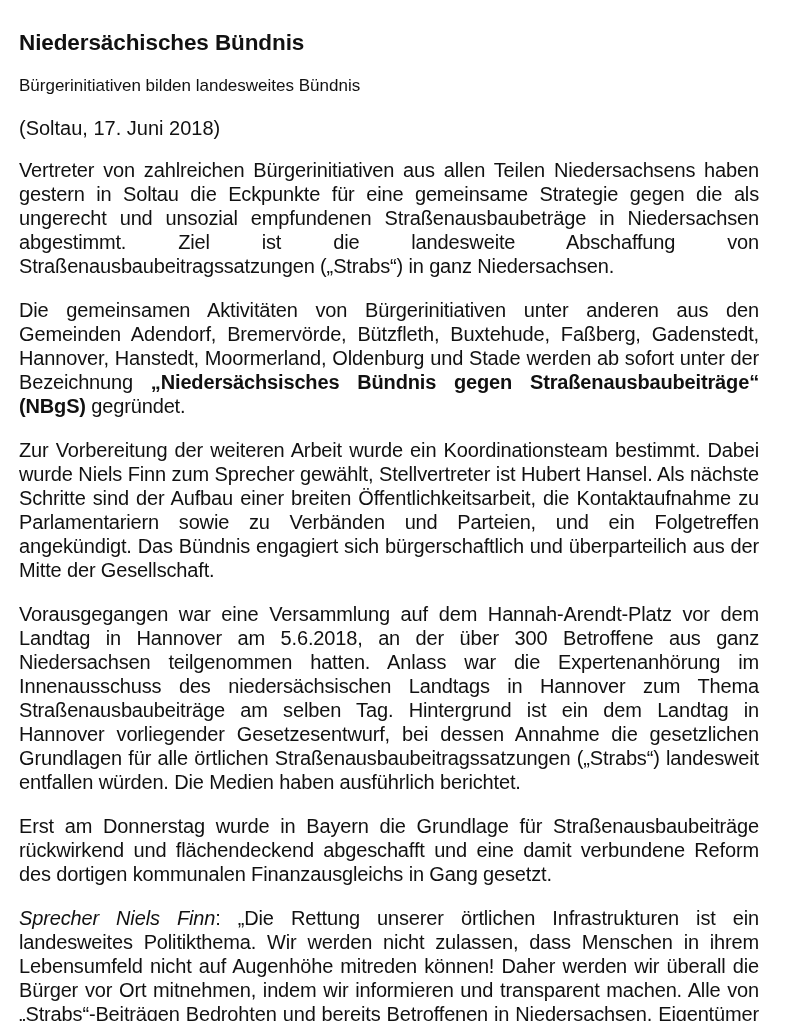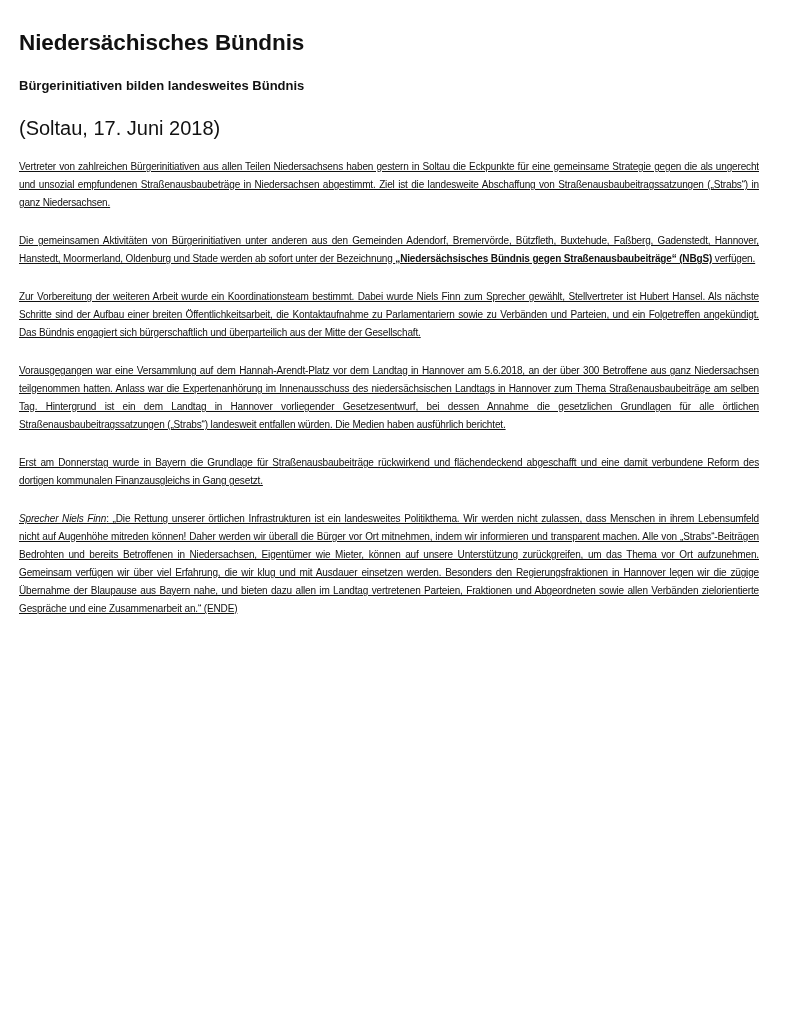--- a/index.html
+++ b/index.html
@@ -21,37 +21,36 @@
       width: 779px;
     }
     .title {
       font-weight: bold;
       font-size: 22.5px;
       line-height: 29px;
       margin: 0;
       letter-spacing: -0.1px;
     }
     .subtitle {
-      font-weight: bold;
-      font-size: 13px;
+      font-weight: normal;
+      font-size: 17px;
       line-height: 24px;
       margin: 17px 0 0 0;
     }
     .dateline {
       font-size: 20px;
       line-height: 20px;
       margin: 20px 0 0 0;
     }
     .para {
-      font-size: 10px;
-      line-height: 18px;
+      font-size: 20px;
+      line-height: 24px;
       text-align: justify;
       margin: 20px 0 0 0;
       letter-spacing: -0.15px;
-      text-decoration: underline;
     }
     .para.first { margin-top: 20px; }
     .bold { font-weight: bold; }
     .ital { font-style: italic; }
     .line { display: block; }
   </style>
 </head>
 <body>
 
 <div class="page">
@@ -60,21 +59,21 @@
   </h1>
 
   <h2 class="subtitle">
     <span class="line">Bürgerinitiativen bilden landesweites Bündnis</span>
   </h2>
 
   <p class="dateline">(Soltau, 17. Juni 2018)</p>
 
   <p class="para first">Vertreter von zahlreichen Bürgerinitiativen aus allen Teilen Niedersachsens haben gestern in Soltau die Eckpunkte für eine gemeinsame Strategie gegen die als ungerecht und unsozial empfundenen Straßenausbaubeträge in Niedersachsen abgestimmt.  Ziel ist die landesweite Abschaffung von Straßenausbaubeitragssatzungen („Strabs“) in ganz Niedersachsen.</p>
 
-  <p class="para"><span>Die gemeinsamen Aktivitäten von Bürgerinitiativen unter anderen aus den Gemeinden Adendorf, Bremervörde, Bützfleth, Buxtehude, Faßberg, Gadenstedt, Hannover, Hanstedt, Moormerland, Oldenburg und Stade werden ab sofort unter der Bezeichnung </span><span class="bold">„Niedersächsisches Bündnis gegen Straßenausbaubeiträge“ (NBgS)</span><span> verfügen.</span></p>
+  <p class="para"><span>Die gemeinsamen Aktivitäten von Bürgerinitiativen unter anderen aus den Gemeinden Adendorf, Bremervörde, Bützfleth, Buxtehude, Faßberg, Gadenstedt, Hannover, Hanstedt, Moormerland, Oldenburg und Stade werden ab sofort unter der Bezeichnung </span><span class="bold">„Niedersächsisches Bündnis gegen Straßenausbaubeiträge“ (NBgS)</span><span> gegründet.</span></p>
 
   <p class="para">Zur Vorbereitung der weiteren Arbeit wurde ein Koordinationsteam bestimmt. Dabei wurde Niels Finn zum Sprecher gewählt, Stellvertreter ist Hubert Hansel. Als nächste Schritte sind der Aufbau einer breiten Öffentlichkeitsarbeit, die Kontaktaufnahme zu Parlamentariern sowie zu Verbänden und Parteien, und ein Folgetreffen angekündigt. Das Bündnis engagiert sich bürgerschaftlich und überparteilich aus der Mitte der Gesellschaft.</p>
 
   <p class="para">Vorausgegangen war eine Versammlung auf dem Hannah-Arendt-Platz vor dem Landtag in Hannover am 5.6.2018, an der über 300 Betroffene aus ganz Niedersachsen teilgenommen hatten. Anlass war die Expertenanhörung im Innenausschuss des niedersächsischen Landtags in Hannover zum Thema Straßenausbaubeiträge am selben Tag. Hintergrund ist ein dem Landtag in Hannover vorliegender Gesetzesentwurf, bei dessen Annahme die gesetzlichen Grundlagen für alle örtlichen Straßenausbaubeitragssatzungen („Strabs“) landesweit entfallen würden. Die Medien haben ausführlich berichtet.</p>
 
   <p class="para">Erst am Donnerstag wurde in Bayern die Grundlage für Straßenausbaubeiträge rückwirkend und flächendeckend abgeschafft und eine damit verbundene Reform des dortigen kommunalen Finanzausgleichs in Gang gesetzt.</p>
 
   <p class="para"><span class="ital">Sprecher Niels Finn</span><span>: „Die Rettung unserer örtlichen Infrastrukturen ist ein landesweites Politikthema. Wir werden nicht zulassen, dass Menschen in ihrem Lebensumfeld nicht auf Augenhöhe mitreden können! Daher werden wir überall die Bürger vor Ort mitnehmen, indem wir informieren und transparent machen. Alle von „Strabs“-Beiträgen Bedrohten und bereits Betroffenen in Niedersachsen, Eigentümer wie Mieter, können auf unsere Unterstützung zurückgreifen, um das Thema vor Ort aufzunehmen. Gemeinsam verfügen wir über viel Erfahrung, die wir klug und mit Ausdauer einsetzen werden. Besonders den Regierungsfraktionen in Hannover legen wir die zügige Übernahme der Blaupause aus Bayern nahe, und bieten dazu allen im Landtag vertretenen Parteien, Fraktionen und Abgeordneten sowie allen Verbänden zielorientierte Gespräche und eine Zusammenarbeit an.“ (ENDE)</span></p>
 </div>
 

